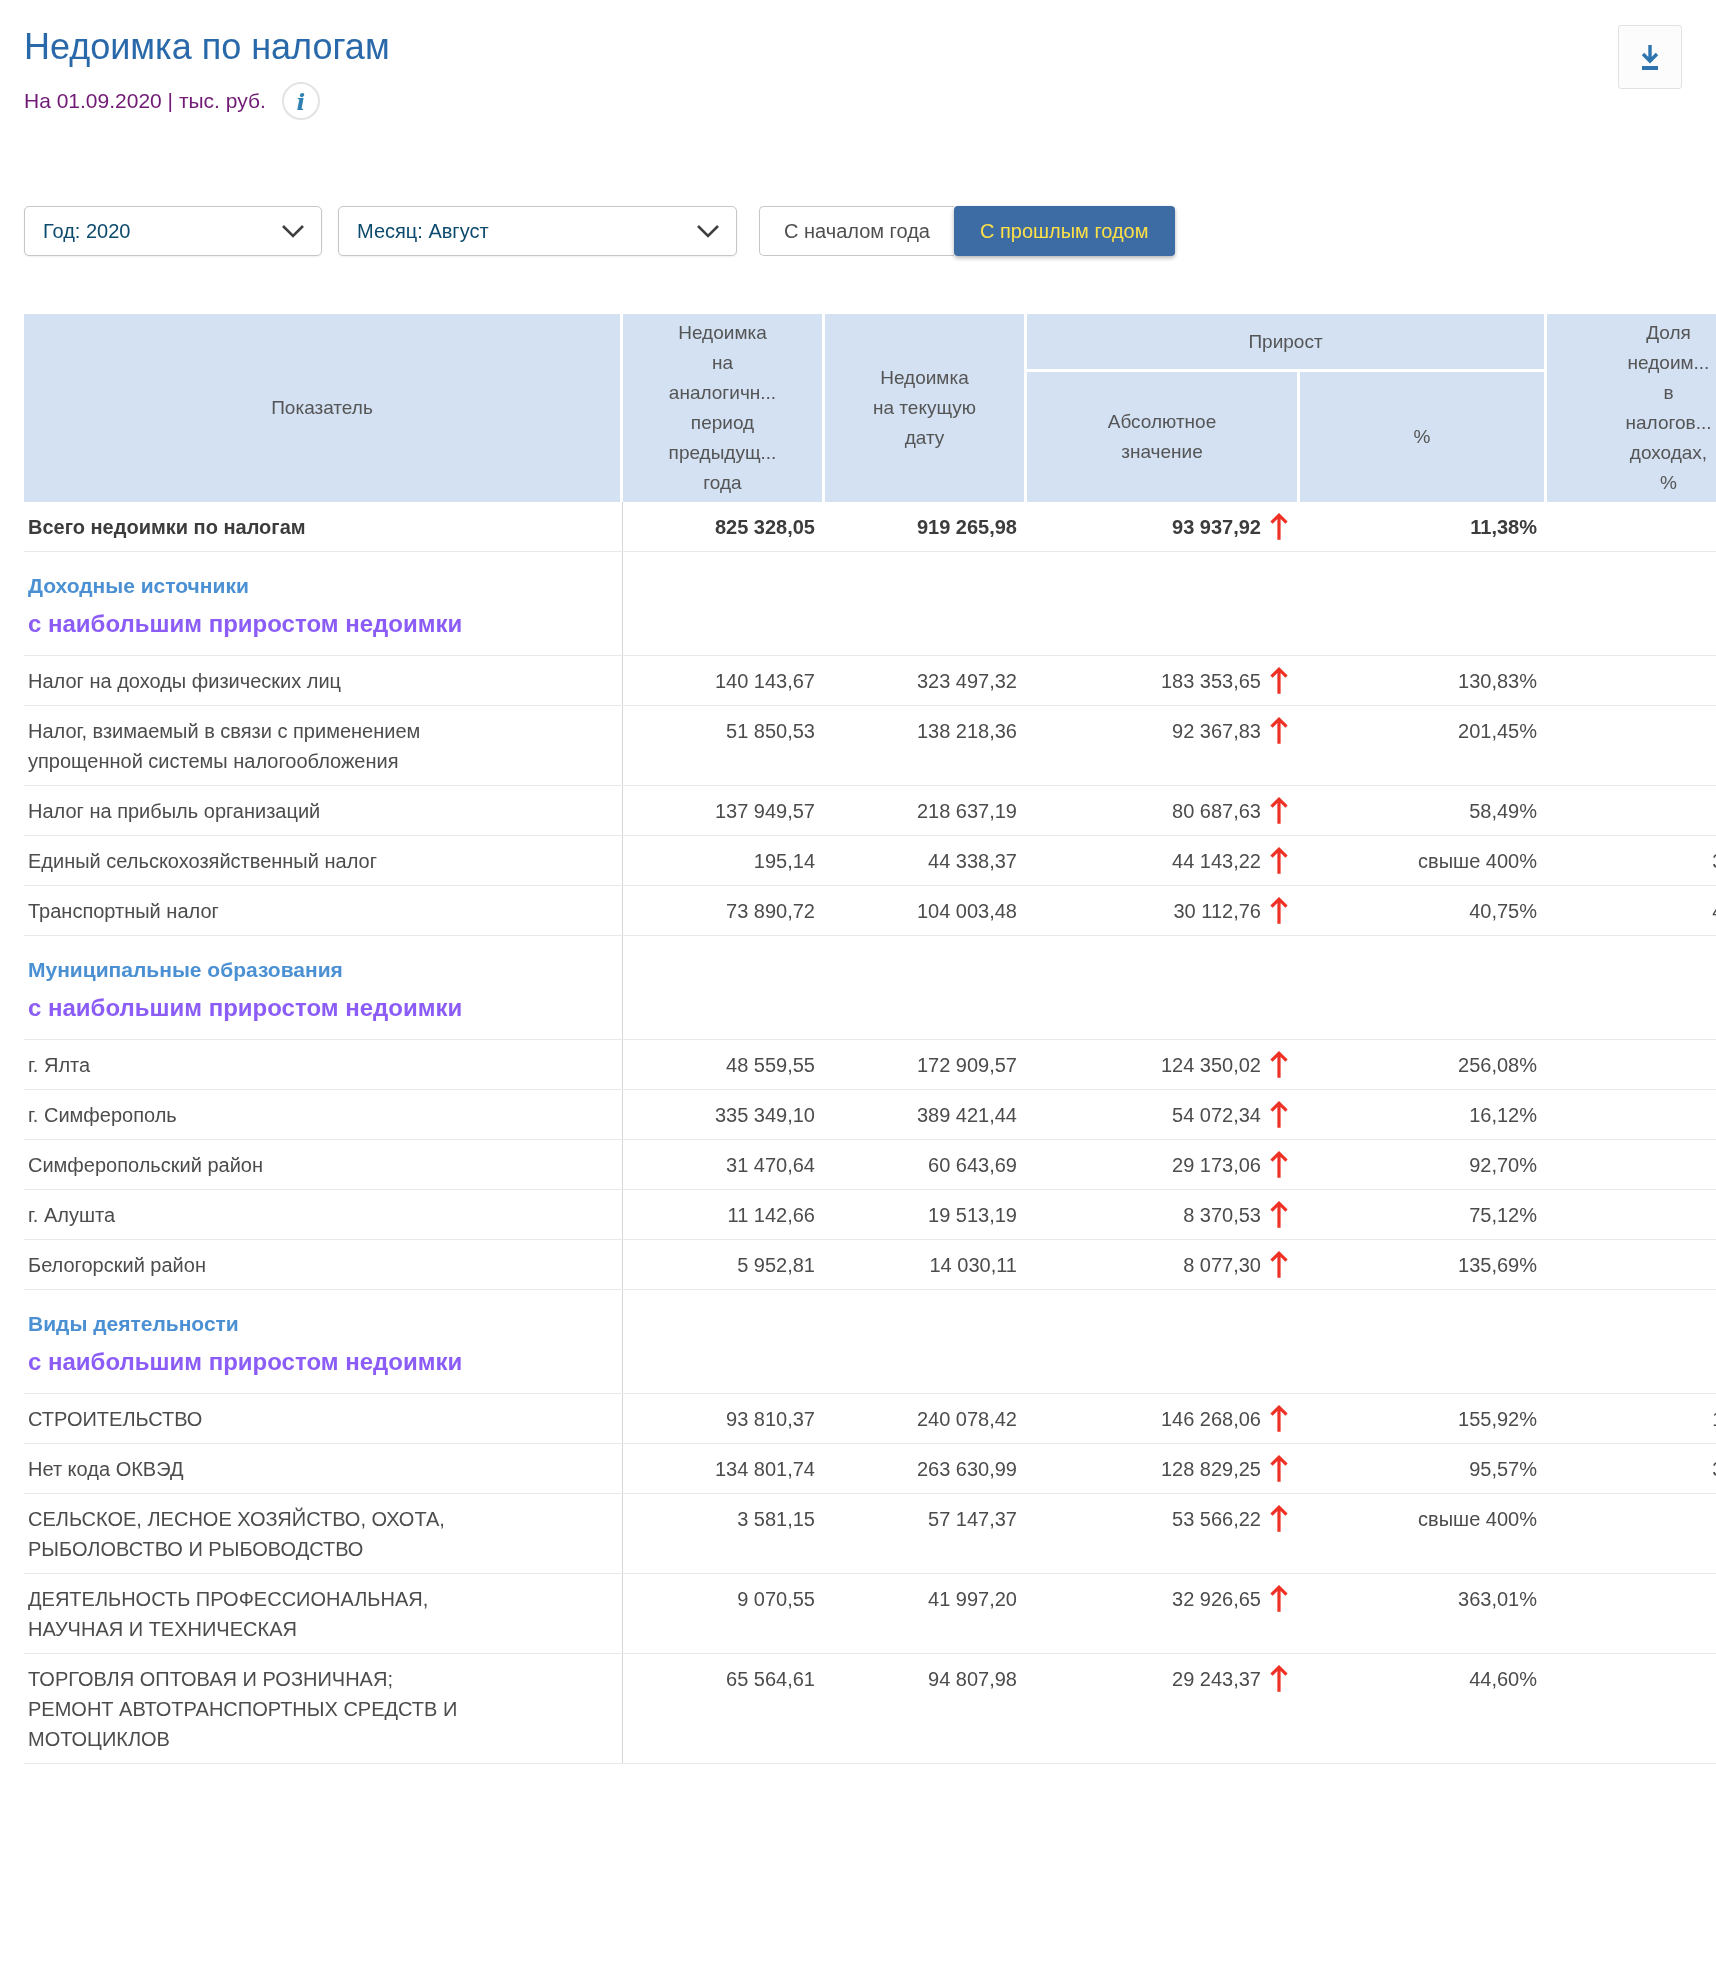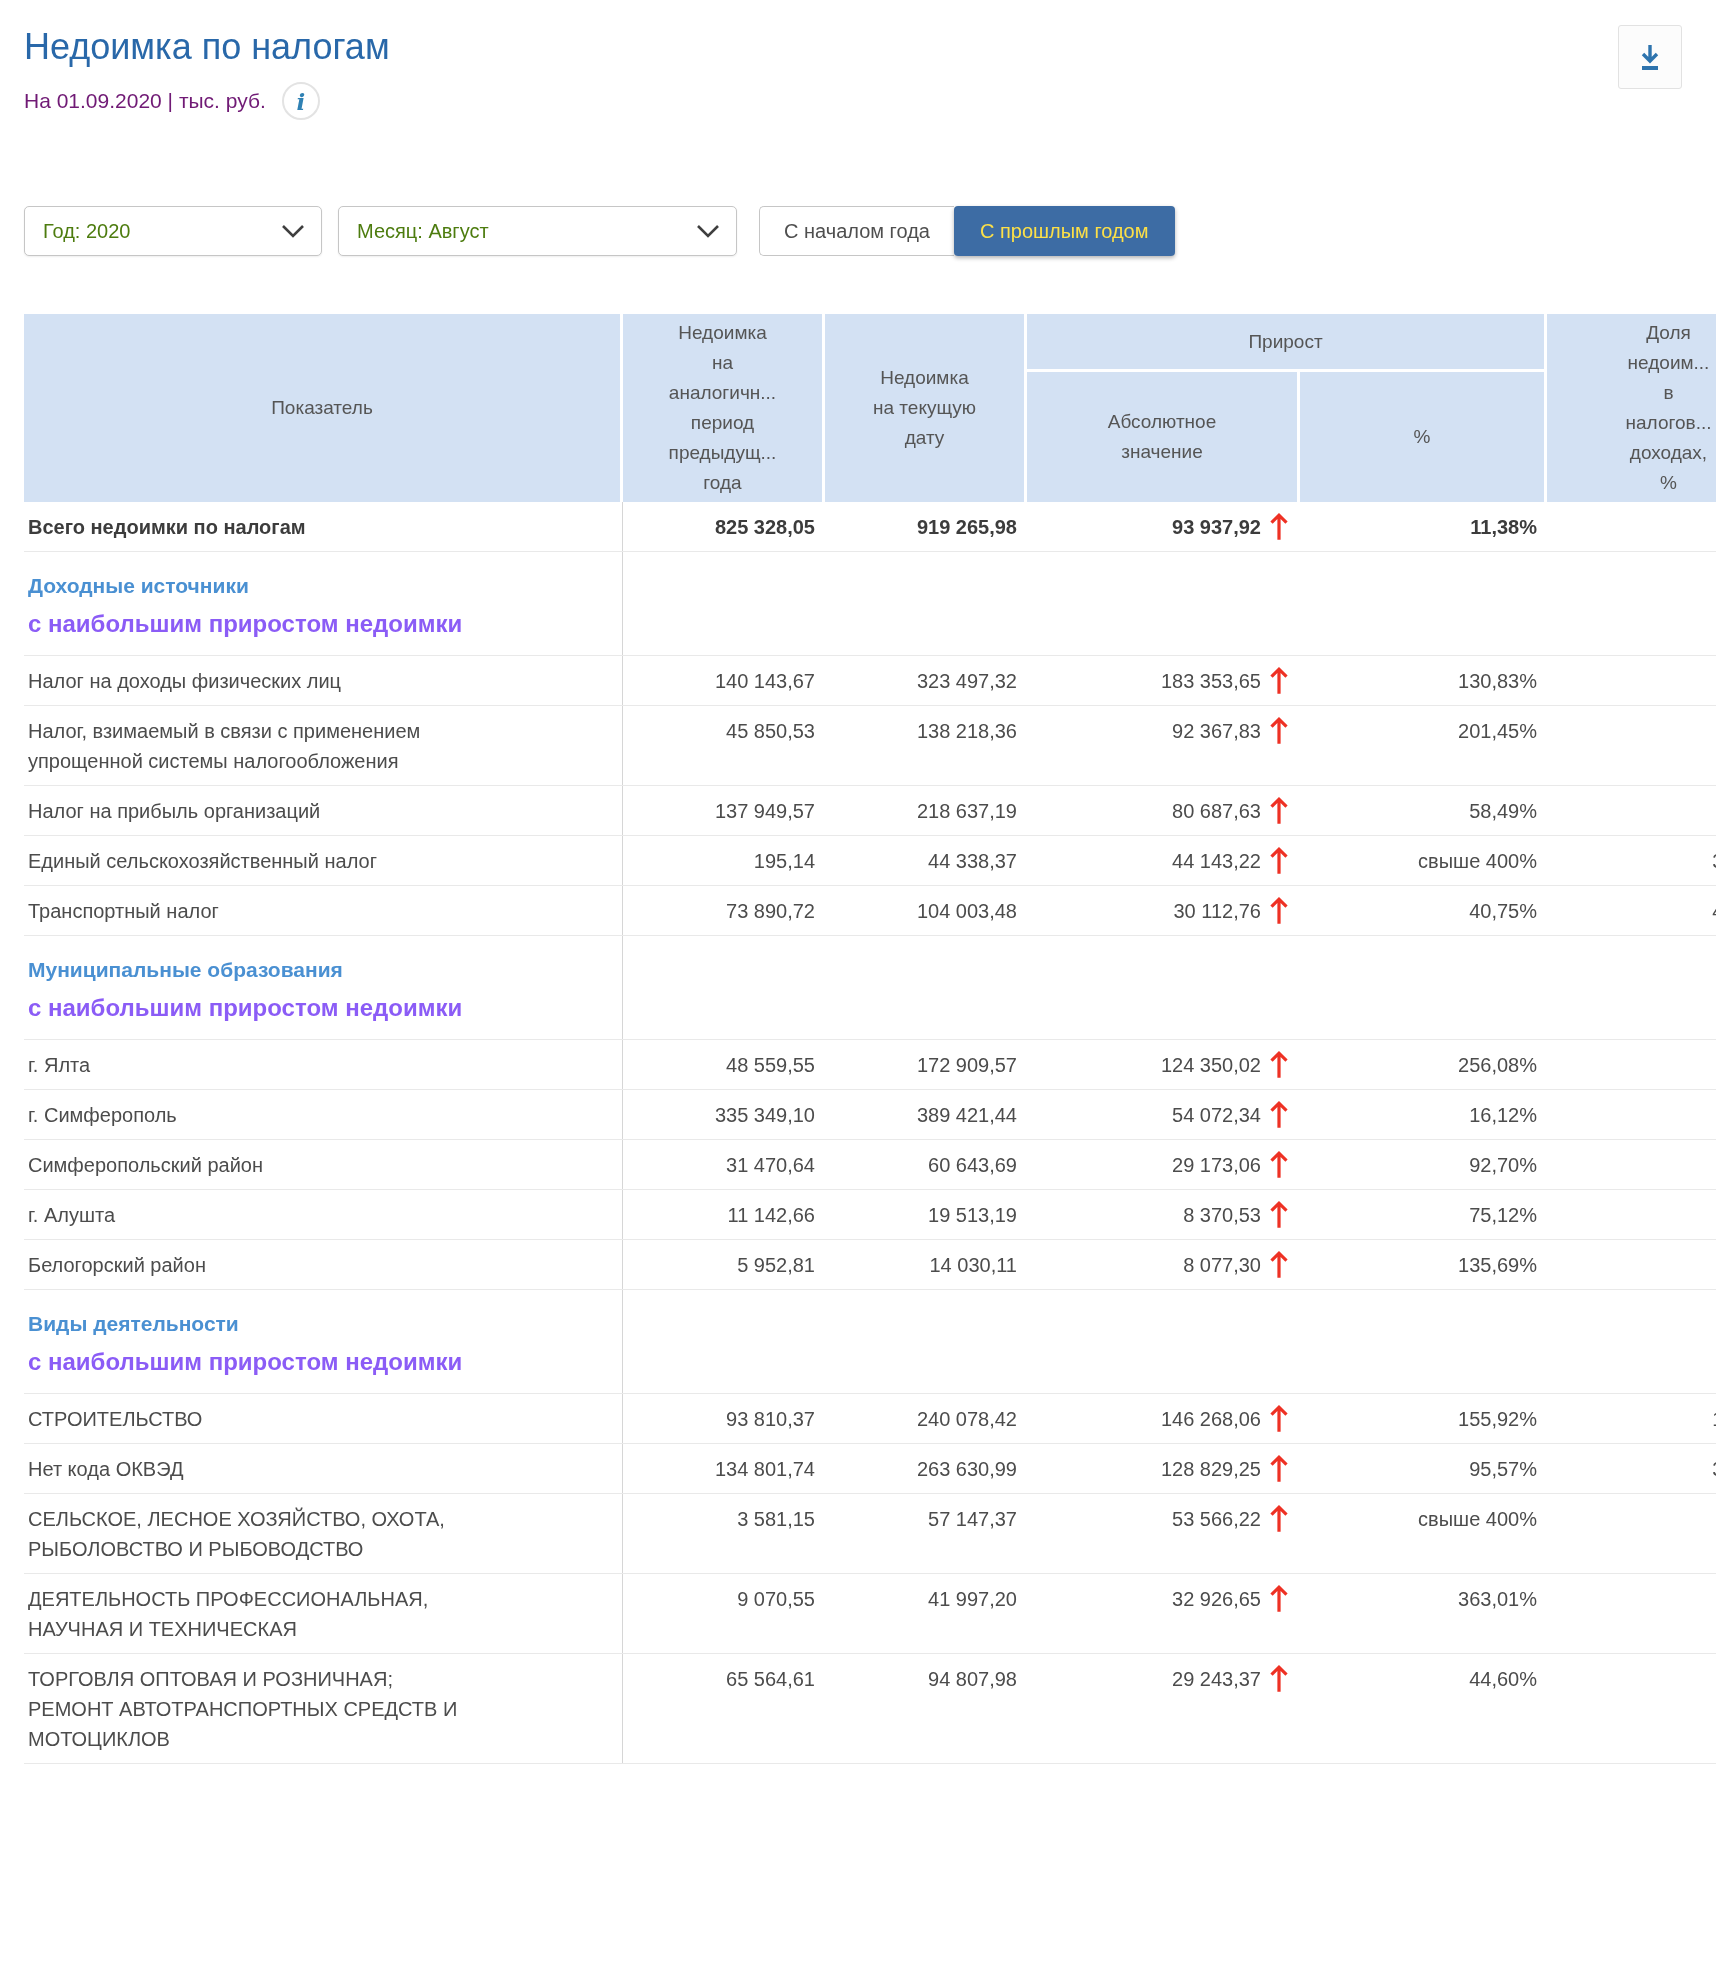--- a/index.html
+++ b/index.html
@@ -25,21 +25,21 @@
     display:flex;align-items:center;justify-content:center;color:#2f81b4;
     font-family:"DejaVu Serif",serif;font-size:23px;font-style:italic;font-weight:700;cursor:pointer;}
 
   .download-btn{position:absolute;top:25px;right:34px;width:64px;height:64px;background:#fcfcfc;
     border:1px solid #e2e2e2;border-radius:3px;display:flex;align-items:center;justify-content:center;cursor:pointer;padding:0;}
   .download-btn svg{display:block;}
 
   .filters{margin-top:86px;display:flex;align-items:center;}
   .dropdown{height:50px;border:1px solid #c6c6c6;border-radius:5px;background:#fff;
     box-shadow:0 1px 2px rgba(0,0,0,.07);display:flex;align-items:center;justify-content:space-between;
-    padding:0 16px 0 18px;font-size:20px;color:#4d7c0f;cursor:pointer;}
+    padding:0 16px 0 18px;font-size:20px;color:#0c4a6e;cursor:pointer;}
   .dd-year{width:298px;}
   .dd-month{width:399px;margin-left:16px;}
   .chevron{flex:none;margin-left:12px;}
   .toggle-group{margin-left:22px;display:flex;align-items:center;}
   .toggle{height:50px;font-size:20px;font-family:inherit;cursor:pointer;}
   .toggle.inactive{background:#fff;border:1px solid #c6c6c6;border-right:none;border-radius:5px 0 0 5px;color:#4f4f4f;padding:0 24px;}
   .toggle.active{background:var(--toggle-active-bg);color:#fde047;border:none;border-radius:4px;padding:0 26px;box-shadow:0 2px 4px rgba(0,0,0,.3);}
 
   .table-wrap{margin-top:58px;width:1692px;overflow:hidden;}
   .dtable{width:1766px;}
@@ -164,21 +164,21 @@
               <span>183 353,65</span>
               <svg class="arrow" viewBox="0 0 20 28">
                 <path d="M10 26 L10 3 M3 10 L10 3 L17 10"></path>
               </svg>
             </div>
             <div class="cell num">130,83%</div>
             <div class="cell num share">1,83%</div>
           </div>
           <div class="trow">
             <div class="cell label">Налог, взимаемый в связи с применением упрощенной системы налогообложения</div>
-            <div class="cell num">45 850,53</div>
+            <div class="cell num">51 850,53</div>
             <div class="cell num">138 218,36</div>
             <div class="cell num abs">
               <span>92 367,83</span>
               <svg class="arrow" viewBox="0 0 20 28">
                 <path d="M10 26 L10 3 M3 10 L10 3 L17 10"></path>
               </svg>
             </div>
             <div class="cell num">201,45%</div>
             <div class="cell num share">5,80%</div>
           </div>

